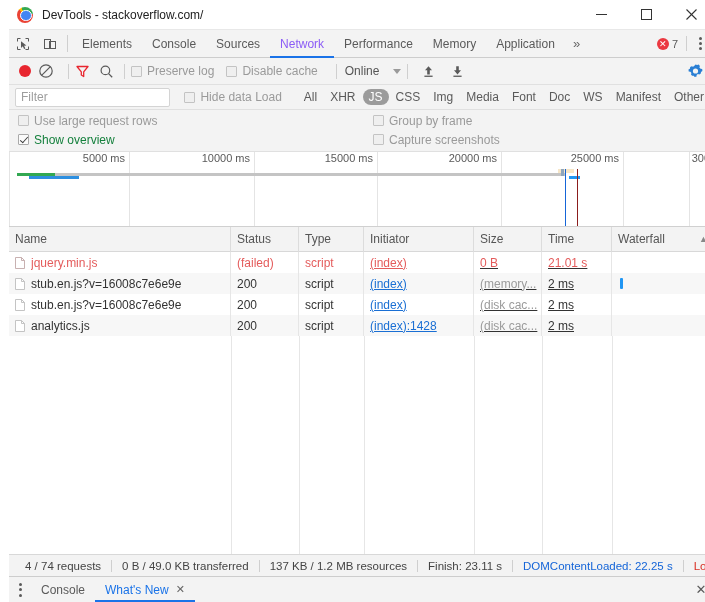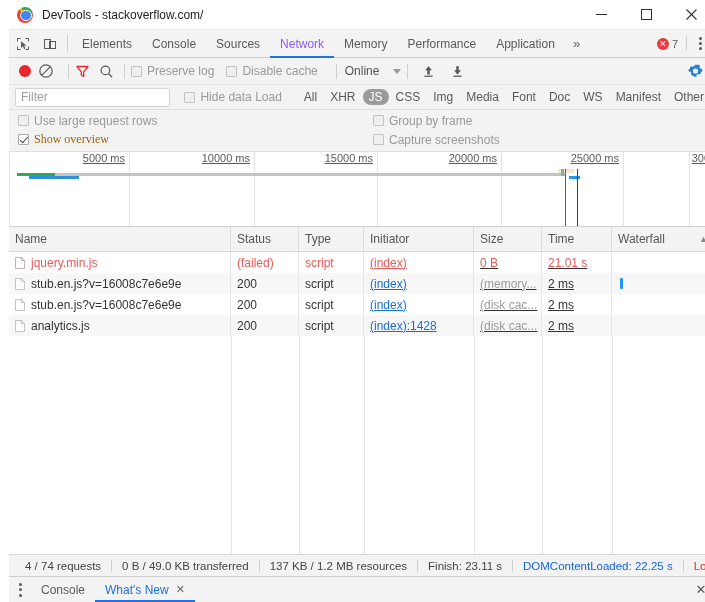--- a/index.html
+++ b/index.html
@@ -85,21 +85,21 @@
   .cbx {
     width: 11px; height: 11px; border: 1px solid #a9a9a9; background: #fbfbfb;
     border-radius: 1px; display: inline-block; position: relative; flex: none;
   }
   .cbx.checked::after {
     content: ""; position: absolute; left: 3px; top: 0px; width: 3px; height: 7px;
     border: solid #3b3b3b; border-width: 0 1.6px 1.6px 0; transform: rotate(42deg);
   }
   .cbx.disabled { border-color: #c3c3c3; background: #efefef; }
   .cbl { display: flex; align-items: center; gap: 5px; color: #9a9a9a; font-size: 12px; margin-right: 12px; white-space: nowrap; }
-  .cbl.enabled { color: #a16207; font-family: Liberation Serif, serif; }
+  .cbl.enabled { color: #15803d; }
   .throttle { display: flex; align-items: center; gap: 14px; color: #555; font-size: 12px; padding-left: 2px;}
   .caret { width: 0; height: 0; border-left: 4px solid transparent; border-right: 4px solid transparent; border-top: 5px solid #9a9a9a; }
   .arrw { width: 15px; height: 15px; margin: 0 7px; }
   .gear { width: 17px; height: 17px; margin-right: 6px; }
 
   
   .filterrow {
     height: 25px; min-height: 25px; display: flex; align-items: center;
     background: #f3f3f3; border-bottom: 1px solid #e0e0e0; padding: 0 4px;
   }
@@ -121,21 +121,21 @@
     background: #f3f3f3; padding-left: 9px;
   }
   .optrow .cbl { margin-right: 0; }
   .opt-left { width: 355px; }
   .optpad { padding-bottom: 3px; }
   .optborder { border-bottom: 1px solid #e0e0e0; }
 
   
   .overview { height: 75px; min-height: 75px; position: relative; background: #fff; border-bottom: 1px solid #d0d0d0; overflow: hidden; }
   .ov-ruler { position: absolute; left: 0; top: 0; right: 0; height: 16px; }
-  .ov-tick { position: absolute; top: 0; font-size: 11px; color: #5a5a5a; transform: translateX(-100%); padding-right: 4px; white-space: nowrap; text-decoration: underline; }
+  .ov-tick { position: absolute; top: 0; font-size: 11px; color: #5a5a5a; transform: translateX(-100%); padding-right: 4px; white-space: nowrap; }
   .ov-divider { position: absolute; top: 0; bottom: 0; width: 1px; background: #e4e4e4; }
   .ov-gray-line { position: absolute; height: 3px; background: #c4c4c4; top: 21px; }
   .ov-green { position: absolute; height: 3px; background: #32a852; top: 21px; }
   .ov-blue { position: absolute; height: 3px; background: #2d8fe0; top: 24px; }
   .ov-vline { position: absolute; top: 17px; bottom: 0; width: 1px; }
   .ov-handle { position: absolute; top: 17px; width: 3px; height: 7px; }
   .ov-smallblue { position: absolute; height: 3px; background: #2196f3; top: 24px; }
   .ov-topbar { position: absolute; top: 17px; height: 4px; background: #f6e6c8; }
 
   
@@ -242,24 +242,24 @@
     <div class="tab">
         <span>Console</span>
       </div>
     <div class="tab">
         <span>Sources</span>
       </div>
     <div class="tab active">
         <span>Network</span>
       </div>
     <div class="tab">
+        <span>Performance</span>
+      </div>
+    <div class="tab">
         <span>Memory</span>
-      </div>
-    <div class="tab">
-        <span>Performance</span>
       </div>
     <div class="tab">
         <span>Application</span>
       </div>
 
     <div class="chev-more">
         <span>»</span>
       </div>
 
     <div class="spacer"></div>

